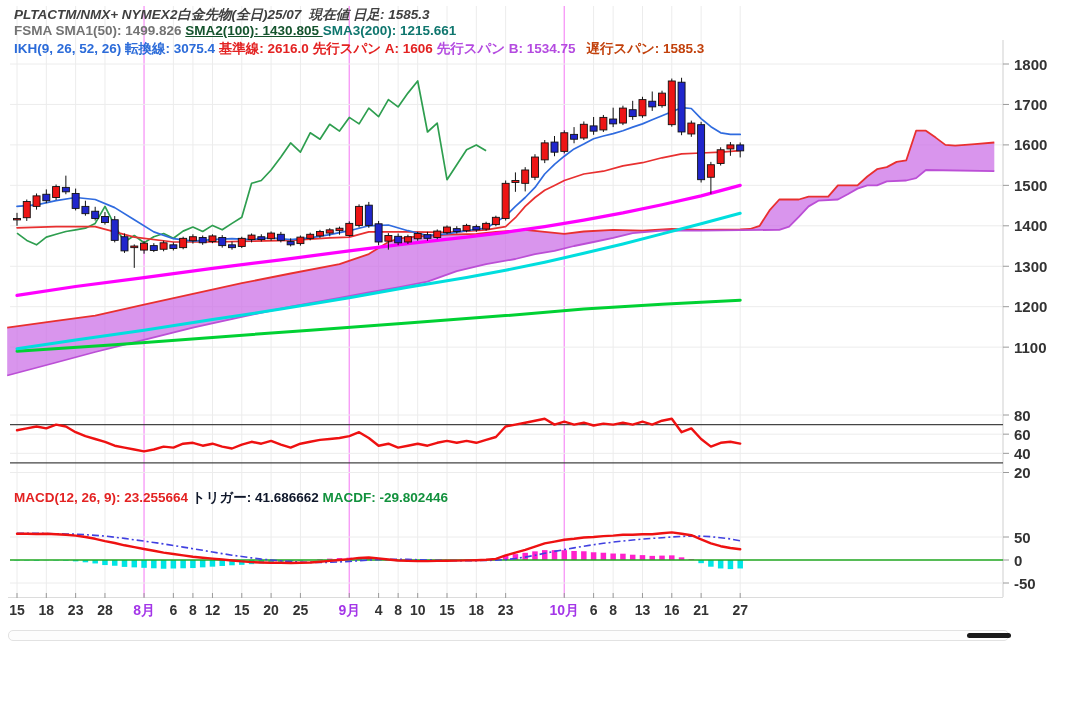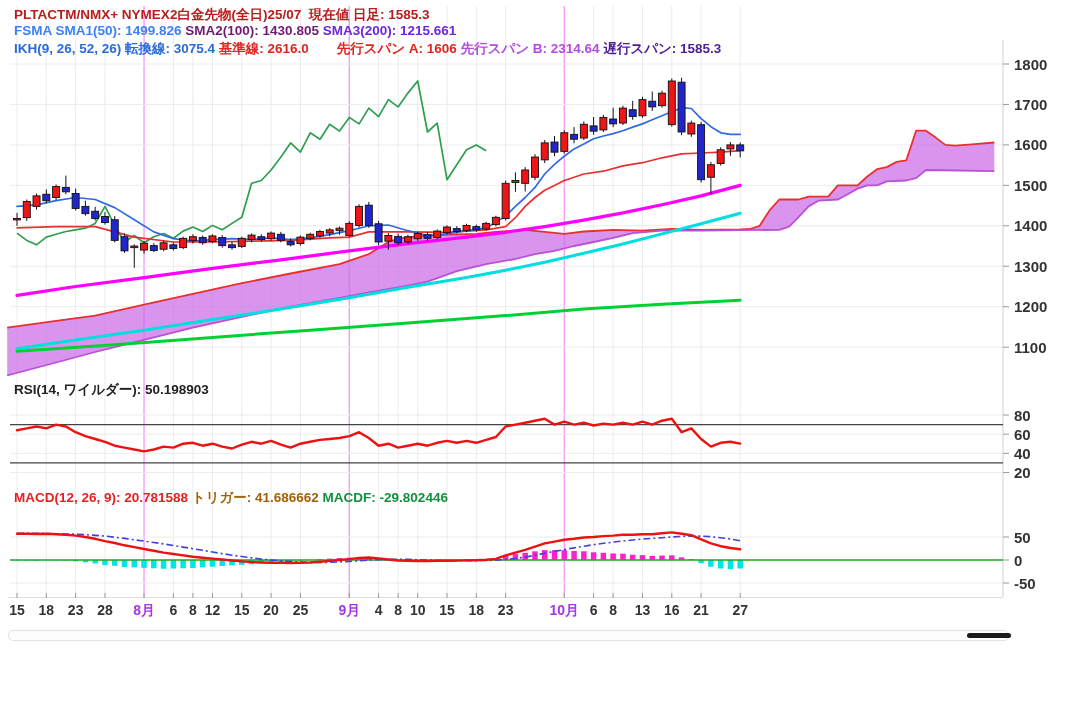--- a/index.html
+++ b/index.html
@@ -379,22 +379,21 @@
       <rect x="698.36" y="560" width="5.5" height="3.173999999999978" fill="#00e5e5"></rect>
       <rect x="708.1329999999999" y="560" width="5.5" height="6.716000000000008" fill="#00e5e5"></rect>
       <rect x="717.906" y="560" width="5.5" height="8.464000000000055" fill="#00e5e5"></rect>
       <rect x="727.679" y="560" width="5.5" height="9.107999999999947" fill="#00e5e5"></rect>
       <rect x="737.452" y="560" width="5.5" height="8.477800000000002" fill="#00e5e5"></rect>
       <line x1="10" y1="560" x2="1003" y2="560" stroke="#22a822" stroke-width="1.6"></line>
       <polyline points="17.0,533.3 26.8,533.3 36.5,533.3 46.3,533.5 56.1,533.8 65.9,534.0 75.6,534.2 85.4,534.7 95.2,535.4 105.0,536.1 114.7,537.2 124.5,538.4 134.3,539.8 144.0,541.1 153.8,542.5 163.6,543.9 173.4,545.5 183.1,547.1 192.9,548.7 202.7,550.3 212.5,552.0 222.2,553.6 232.0,555.2 241.8,556.5 251.6,557.9 261.3,559.1 271.1,560.0 280.9,560.8 290.6,561.5 300.4,562.0 310.2,562.4 320.0,562.5 329.7,562.3 339.5,561.9 349.3,561.4 359.1,560.7 368.8,560.1 378.6,559.6 388.4,559.3 398.1,559.3 407.9,559.4 417.7,559.7 427.5,560.0 437.2,560.3 447.0,560.5 456.8,560.6 466.6,560.6 476.3,560.6 486.1,560.5 495.9,560.2 505.6,559.6 515.4,558.5 525.2,557.1 535.0,555.3 544.7,553.3 554.5,551.4 564.3,549.6 574.1,547.9 583.8,546.2 593.6,544.7 603.4,543.3 613.2,542.1 622.9,541.0 632.7,540.0 642.5,539.1 652.2,538.4 662.0,537.7 671.8,537.0 681.6,536.4 691.3,536.1 701.1,536.1 710.9,536.7 720.7,537.7 730.4,538.9 740.2,540.8" fill="none" stroke="#4040e0" stroke-width="1.6" stroke-dasharray="7 3 2 3" stroke-linejoin="round"></polyline>
       <polyline points="17.0,533.8 26.8,533.8 36.5,534.0 46.3,533.8 56.1,534.2 65.9,534.7 75.6,535.6 85.4,537.0 95.2,538.8 105.0,541.1 114.7,543.0 124.5,545.3 134.3,547.1 144.0,549.0 153.8,550.8 163.6,552.6 173.4,554.0 183.1,555.4 192.9,556.8 202.7,557.7 212.5,558.6 222.2,559.5 232.0,560.5 241.8,561.4 251.6,562.1 261.3,562.5 271.1,562.8 280.9,562.8 290.6,563.0 300.4,562.8 310.2,562.5 320.0,561.8 329.7,560.9 339.5,560.0 349.3,559.1 359.1,557.9 368.8,557.5 378.6,558.4 388.4,559.5 398.1,560.5 407.9,560.9 417.7,561.1 427.5,561.1 437.2,560.9 447.0,560.7 456.8,560.6 466.6,560.4 476.3,560.2 486.1,559.8 495.9,558.9 505.6,555.4 515.4,552.6 525.2,549.9 535.0,546.7 544.7,543.4 554.5,541.6 564.3,539.8 574.1,538.8 583.8,537.5 593.6,537.0 603.4,536.1 613.2,535.6 622.9,534.7 632.7,534.7 642.5,534.2 652.2,534.2 662.0,533.3 671.8,532.4 681.6,533.8 691.3,535.2 701.1,539.3 710.9,543.4 720.7,546.2 730.4,548.0 740.2,549.3" fill="none" stroke="#ee1111" stroke-width="2.4" stroke-linejoin="round" stroke-linecap="round"></polyline>
     </svg>
 
-  <div class="hline" id="title-line"><span style="color: #b91c1c;">PLTACTM/NMX+ NYMEX2白金先物(全日)25/07  現在値 日足: 1585.3</span></div>
-  <div class="hline" id="fsma-line"><span style="color: #3b82f6;">FSMA SMA1(50): 1499.826 </span><span style="color: #701a75;">SMA2(100): 1430.805 </span><span style="color: #6d28d9;">SMA3(200): 1215.661</span></div>
-  <div class="hline" id="ikh-line"><span style="color: rgb(43, 107, 217);">IKH(9, 26, 52, 26) 転換線: 3075.4 </span><span style="color: rgb(227, 34, 34);">基準線: 2616.0 </span><span style="color: rgb(227, 34, 34); margin-left: 24px;">先行スパン A: 1606 </span><span style="color: rgb(180, 75, 224);">先行スパン B: 2314.64 </span><span style="color: #4c1d95;">遅行スパン: 1585.3</span></div>
-  <div class="hline" id="rsi-line"><span style="color: rgb(34, 34, 34);">RSI(14, ワイルダー): 50.198903</span></div>
-  <div class="hline" id="macd-line"><span style="color: rgb(227, 34, 34);">MACD(12, 26, 9): 20.781588 </span><span style="color: #a16207; margin-top: 48px;">トリガー: 41.686662 </span><span style="color: rgb(18, 145, 61);">MACDF: -29.802446</span></div>
+  <div class="hline" id="title-line"><span style="color: #404040; font-style: italic;">PLTACTM/NMX+ NYMEX2白金先物(全日)25/07  現在値 日足: 1585.3</span></div>
+  <div class="hline" id="fsma-line"><span style="color: #737373;">FSMA SMA1(50): 1499.826 </span><span style="color: #14532d; text-decoration: underline;">SMA2(100): 1430.805 </span><span style="color: #0f766e;">SMA3(200): 1215.661</span></div>
+  <div class="hline" id="ikh-line"><span style="color: rgb(43, 107, 217);">IKH(9, 26, 52, 26) 転換線: 3075.4 </span><span style="color: rgb(227, 34, 34);">基準線: 2616.0 </span><span style="color: rgb(227, 34, 34);">先行スパン A: 1606 </span><span style="color: rgb(180, 75, 224);">先行スパン B: 1534.75 </span><span style="color: #c2410c; margin-left: 7px;">遅行スパン: 1585.3</span></div>
+  <div class="hline" id="macd-line"><span style="color: rgb(227, 34, 34);">MACD(12, 26, 9): 23.255664 </span><span style="color: #0f172a; margin-top: 48px;">トリガー: 41.686662 </span><span style="color: rgb(18, 145, 61);">MACDF: -29.802446</span></div>
 
   <div class="sb-track">
     <div class="sb-thumb"></div>
   </div>
 </div>
 
 </body></html>

